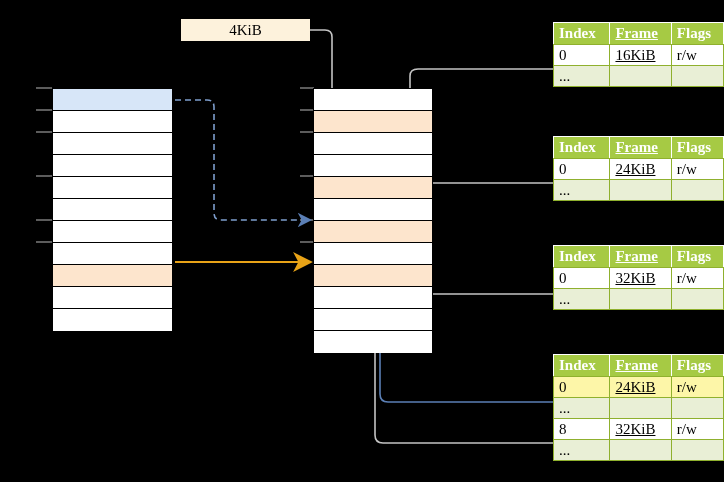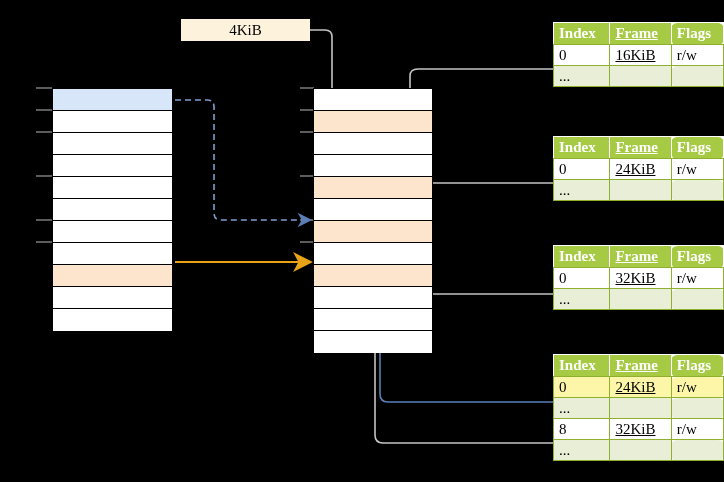--- a/index.html
+++ b/index.html
@@ -28,21 +28,21 @@
   .ptable th{background:#a6ca44;color:#fff;font-weight:bold;font-size:15px;
              text-align:left;padding:2px 5px;border:1.2px solid #fff;
              border-bottom:1.2px solid #8fb02e;}
   .ptable td{font-size:15px;color:#000;padding:1px 5px;
              border:1.2px solid #8fb02e;background:#fff;height:21px;
              box-sizing:border-box;}
   .ptable tr.alt td{background:#e9efd6;}
   .ptable td.hl{background:#fdf6a8;}
   .c-idx{width:54px;margin-left:40px;}
   .c-frm{width:58px;text-decoration:underline;}
-  .c-flg{width:48px;border-radius:6px;}
+  .c-flg{width:48px;}
 </style>
 </head>
 <body>
 
 <div class="stage">
 
   <svg class="wires" viewBox="0 0 724 482">
     <defs>
       <marker id="ag" markerWidth="9" markerHeight="9" refX="4.5" refY="4.5" orient="auto">
         <path d="M0,0 L9,4.5 L0,9 L2.4,4.5 Z" fill="#c3c3c3"></path>

